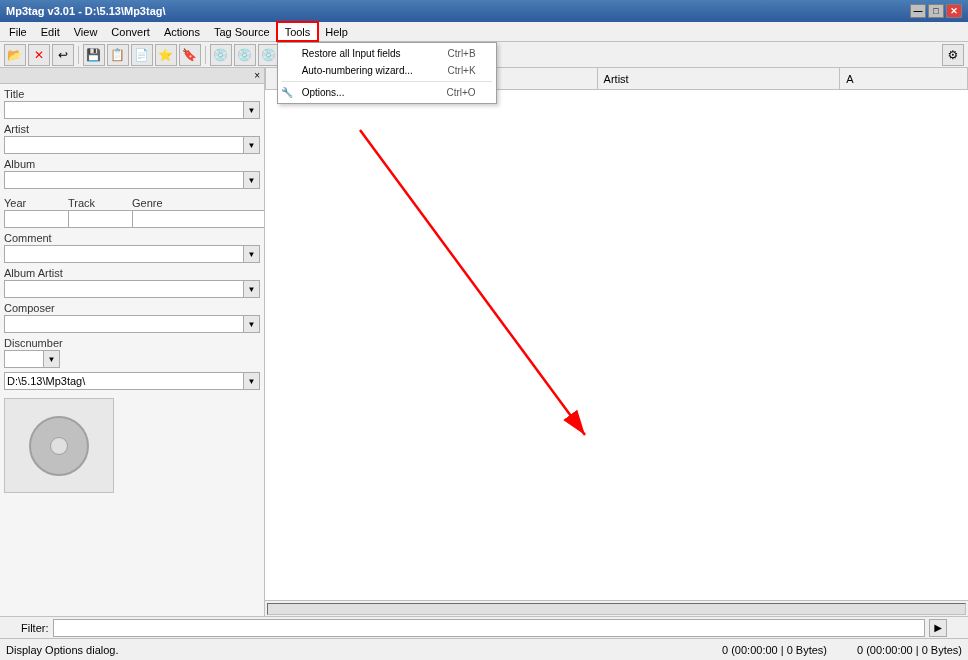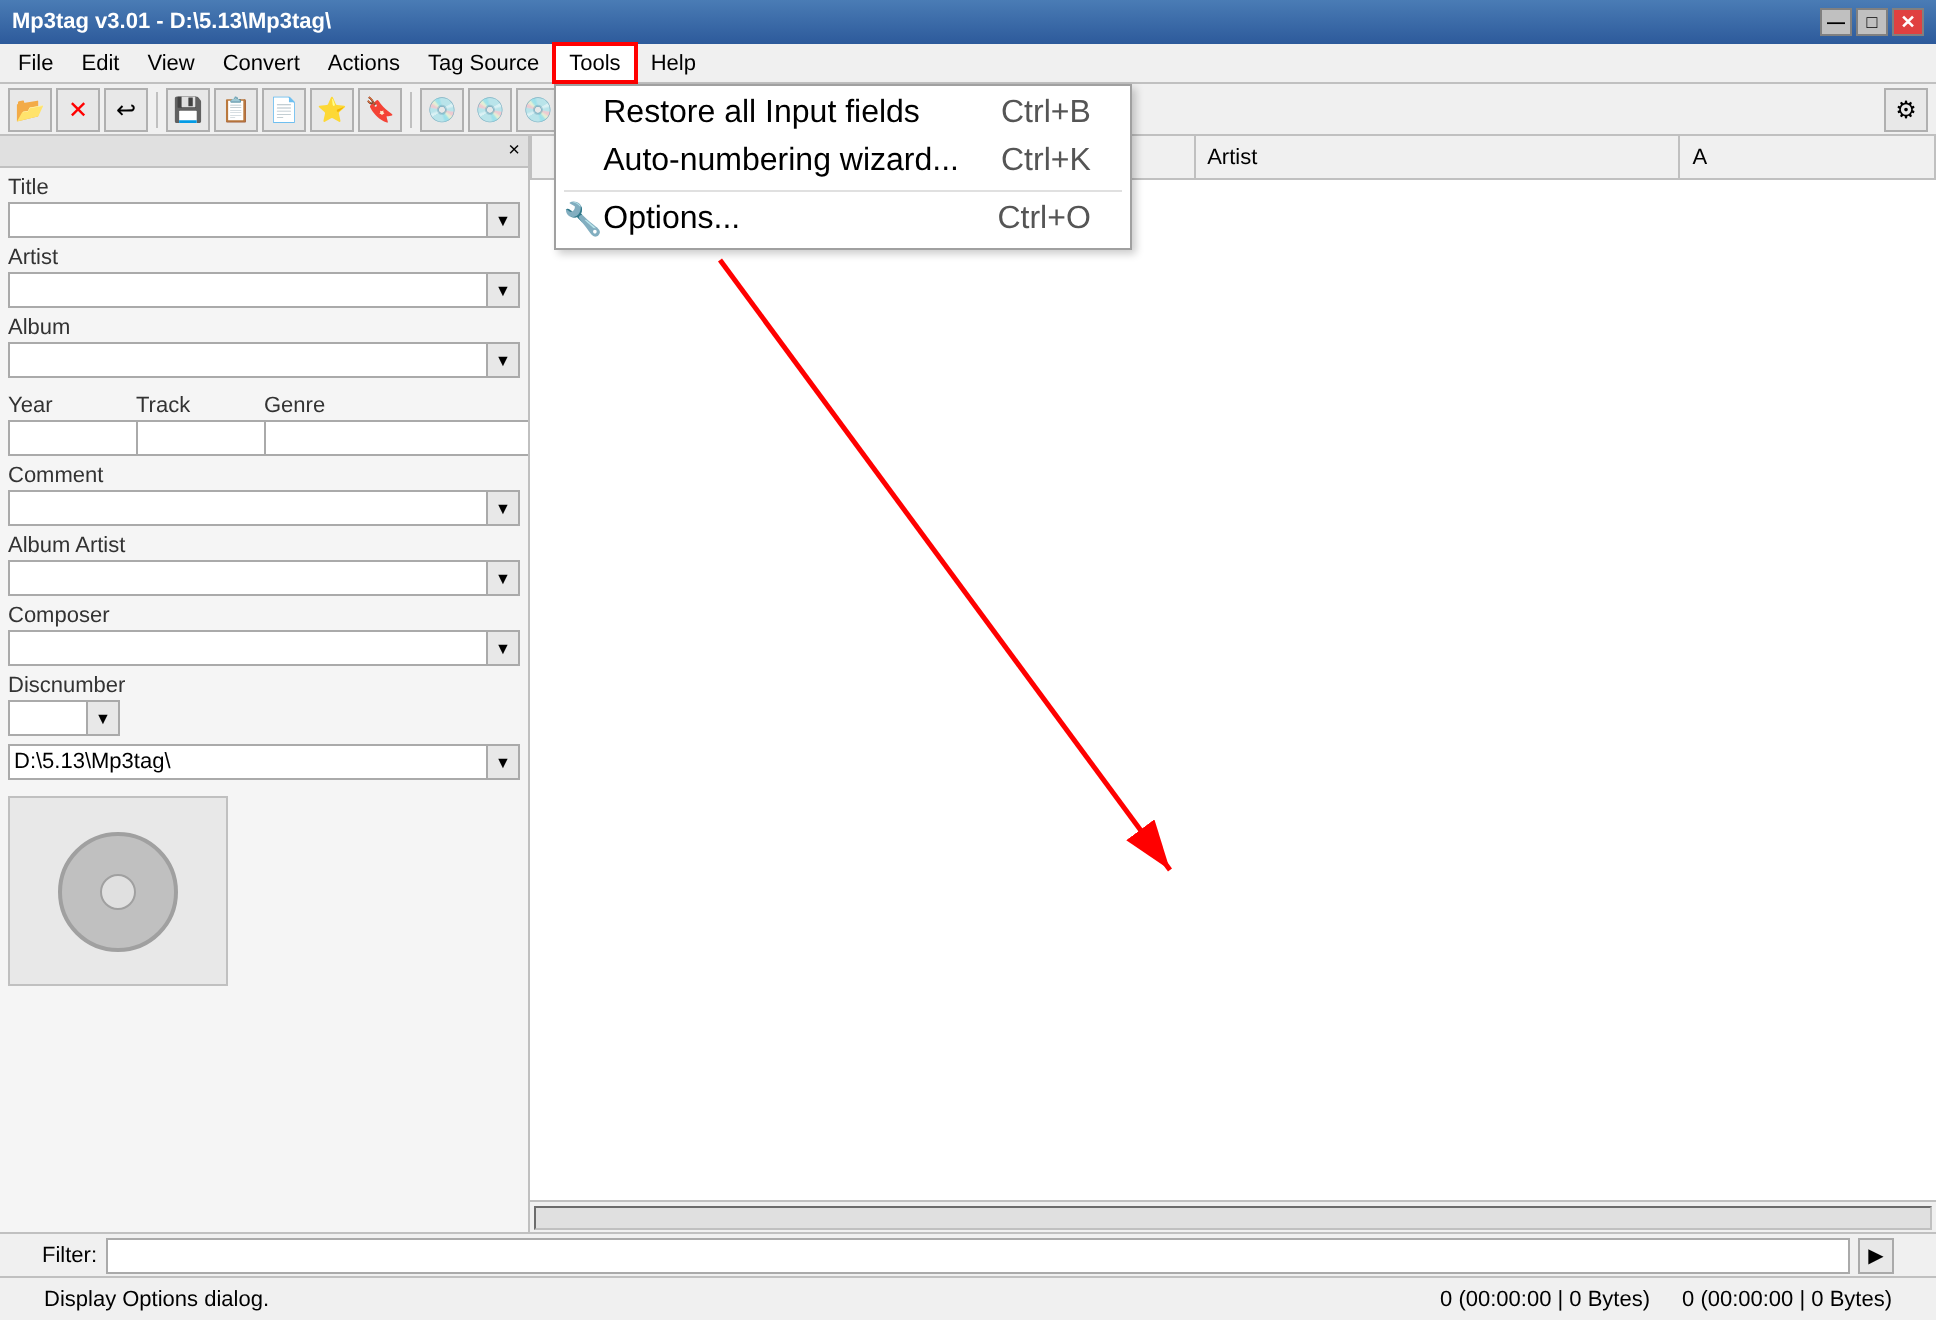--- a/index.html
+++ b/index.html
@@ -301,26 +301,26 @@
       font-size: 10px;
     }
 
     
     #statusbar {
       height: 22px;
       background: #f0f0f0;
       border-top: 1px solid #c0c0c0;
       display: flex;
       align-items: center;
-      padding: 0 22px;
+      padding: 0 6px;
       font-size: 11px;
       justify-content: space-between;
     }
     .status-left { flex: 1; }
-    .status-right { display: flex; gap: 16px; }
+    .status-right { display: flex; gap: 30px; }
 
     
     #tools-menu {
       position: absolute;
       top: 20px;
       left: 0px;
       background: white;
       border: 1px solid #a0a0a0;
       box-shadow: 2px 2px 4px rgba(0,0,0,0.2);
       z-index: 300;
@@ -329,21 +329,21 @@
     }
     .menu-separator {
       height: 1px;
       background: #e0e0e0;
       margin: 2px 4px;
     }
     .dropdown-item {
       display: flex;
       align-items: center;
       padding: 3px 20px 3px 24px;
-      font-size: 16px;
+      font-size: 10px;
       cursor: pointer;
       justify-content: space-between;
       white-space: nowrap;
     }
     .dropdown-item .shortcut {
       margin-left: 21px;
       color: #555;
     }
 
     

